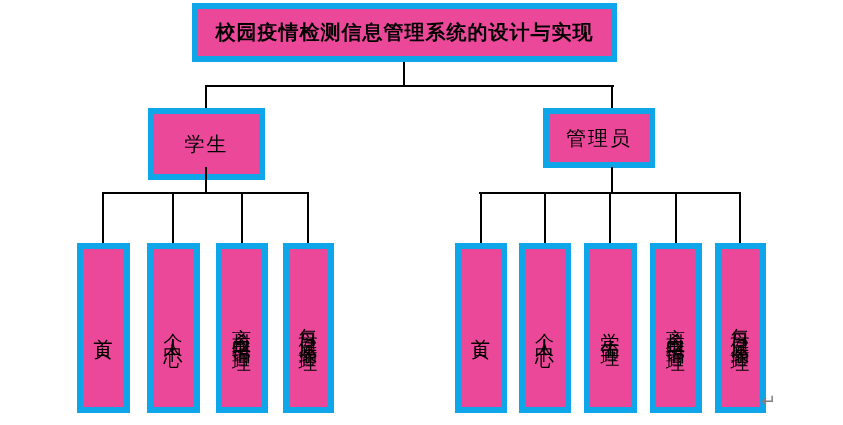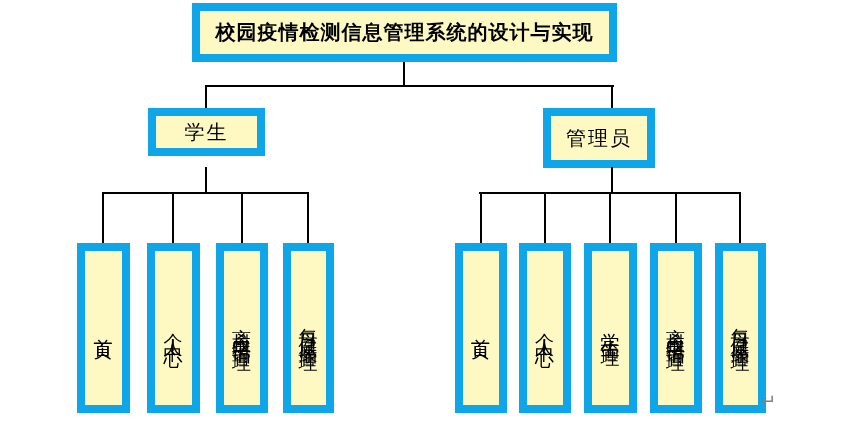--- a/index.html
+++ b/index.html
@@ -6,34 +6,34 @@
   #canvas{
     position:relative;
     width:843px;height:425px;
     background:#ffffff;
     font-family:"Liberation Serif","DejaVu Serif",serif;
     color:#000000;
     overflow:hidden;
   }
   .box{
     position:absolute;
-    border:8px solid #0ea5e9;
-    background:#fef9c3;
+    border:6px solid #0ea5e9;
+    background:#ec4899;
     box-sizing:border-box;
     display:flex;
     align-items:center;
     justify-content:center;
   }
   .root-box{
     left:192px;top:3px;width:425px;height:59px;
     font-weight:bold;font-size:20px;letter-spacing:1px;
     text-align:center;
   }
   .branch-box{font-size:20px;letter-spacing:2px;}
-  .branch-student{left:148px;top:108px;width:117px;height:48px;}
+  .branch-student{left:148px;top:108px;width:117px;height:72px;}
   .branch-admin{left:543px;top:108px;width:112px;height:60px;}
   .leaf-box{top:243px;height:170px;}
   .vtext{
     writing-mode:vertical-rl;
     text-orientation:upright;
     font-size:19px;
     letter-spacing:5px;
     line-height:1;
   }
   .hline,.vline{position:absolute;background:#000000;}

